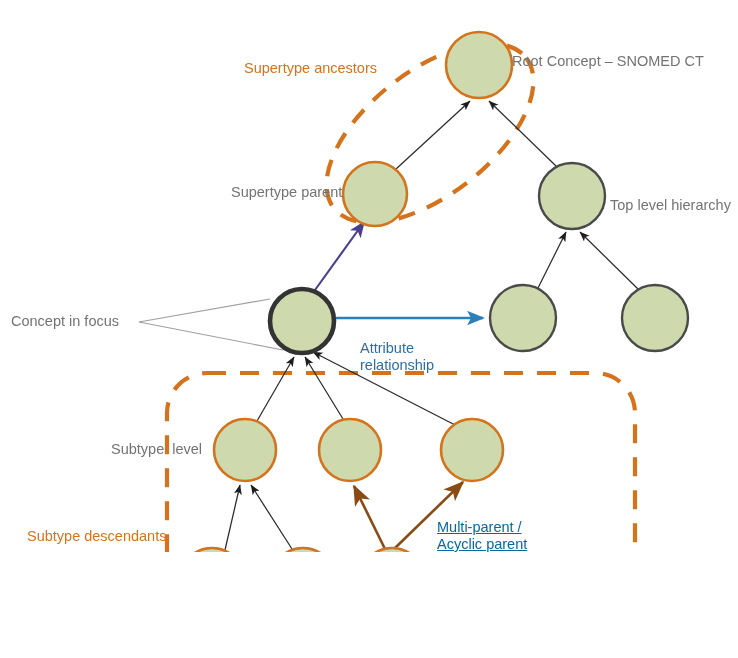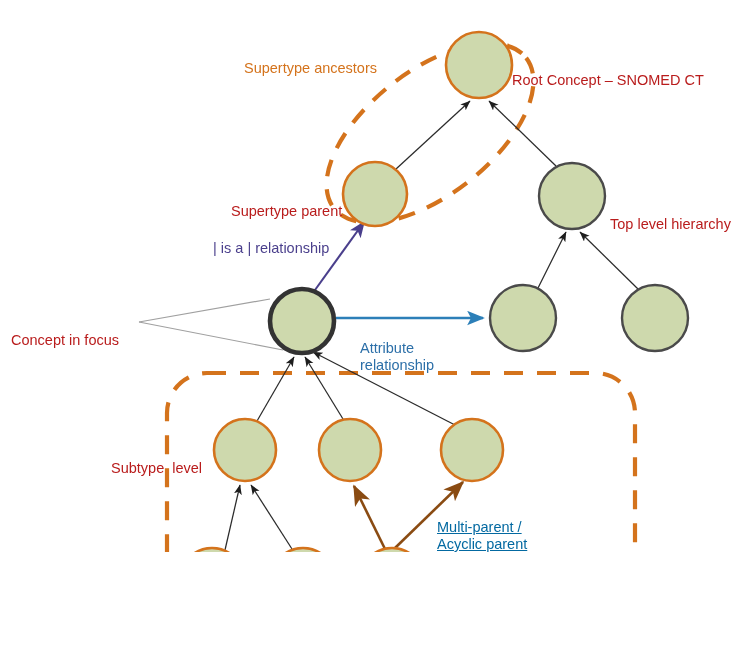--- a/index.html
+++ b/index.html
@@ -24,21 +24,21 @@
   }
   .lbl {
     position: absolute;
     white-space: pre;
     font-family: "Liberation Sans", sans-serif;
     font-size: 14.5px;
     line-height: 17px;
     color: #3f3f3f;
   }
   .lbl-orange { color: #d4731c; }
-  .lbl-dark   { color: #b91c1c; margin-top: 19px; }
+  .lbl-dark   { color: #737373; }
   .lbl-purple { color: #4a3f8c; }
   .lbl-blue   { color: #2c6fa8; margin-top: 12px; }
   .lbl-brown  { color: #0369a1; text-decoration: underline; }
 </style>
 </head>
 <body>
 
 <div id="canvas">
 
   <svg id="diagram-svg" viewBox="0 0 738 658">
@@ -118,26 +118,26 @@
   </svg>
 
   <div class="lbl lbl-orange" style="left:244px; top:60px;">Supertype ancestors</div>
 
   <div class="lbl lbl-dark" style="left:512px; top:53px;">Root Concept – SNOMED CT</div>
 
   <div class="lbl lbl-dark" style="left:231px; top:184px;">Supertype parent</div>
 
   <div class="lbl lbl-dark" style="left:610px; top:197px;">Top level hierarchy</div>
 
-  <div class="lbl lbl-purple" style="left:213px; top:240px;">| is a | relationship</div>
 
   <div class="lbl lbl-dark" style="left:11px; top:313px;">Concept in focus</div>
 
   <div class="lbl lbl-blue" style="left:360px; top:328px;">Attribute</div>
   <div class="lbl lbl-blue" style="left:360px; top:345px;">relationship</div>
 
   <div class="lbl lbl-dark" style="left:111px; top:441px;">Subtype  level</div>
 
+  <div class="lbl lbl-orange" style="left:27px; top:528px;">Subtype descendants</div>
 
   <div class="lbl lbl-brown" style="left:437px; top:519px;">Multi-parent /</div>
   <div class="lbl lbl-brown" style="left:437px; top:536px;">Acyclic parent</div>
 
 </div>
 
 </body></html>

